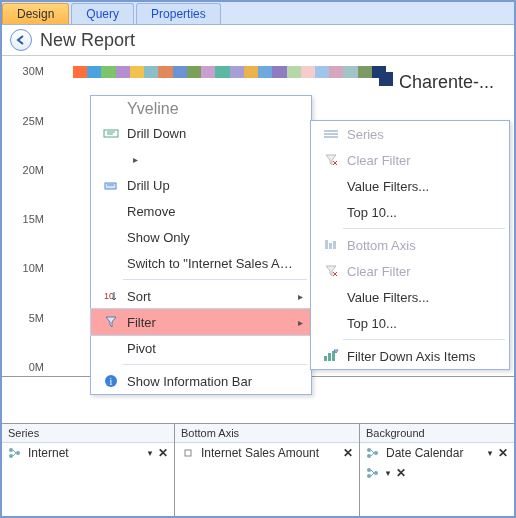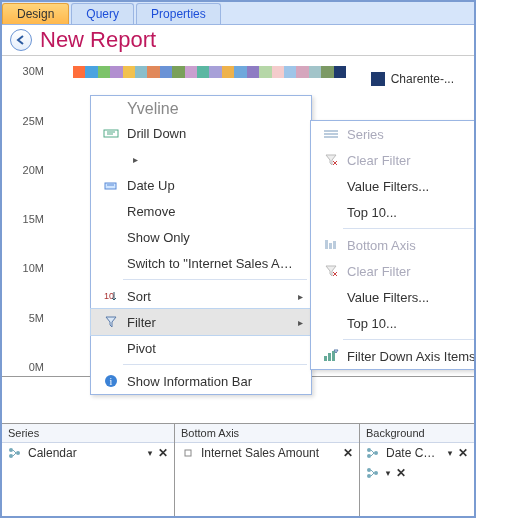--- a/index.html
+++ b/index.html
@@ -1,44 +1,44 @@
 <!DOCTYPE html>
 <html><head>
 <meta charset="utf-8">
 <style>
 html,body{margin:0;padding:0;font-family:"Segoe UI",Tahoma,sans-serif;font-size:12px;color:#333;background:#fff}
-.frame{width:476px;height:518px;border:2px solid #7a9bd1;box-sizing:border-box;position:relative;overflow:hidden;background:#fff}
+.frame{width:516px;height:518px;border:2px solid #7a9bd1;box-sizing:border-box;position:relative;overflow:hidden;background:#fff}
 
 .tabs{height:22px;background:#d6e5fa;display:flex;align-items:flex-end;border-bottom:1px solid #9bb6e3}
 .tab{height:20px;line-height:20px;padding:0 14px;border:1px solid #9bb6e3;border-bottom:none;margin-right:2px;font-size:12px;border-top-left-radius:3px;border-top-right-radius:3px;background:#cfe0f7;cursor:pointer}
 .tab.active{background:linear-gradient(#ffd47a,#ffb84d);border-color:#e5a13c;color:#333}
 .tab.inactive{color:#1d4ed8}
 
 .titlebar{height:30px;display:flex;align-items:center;padding:0 8px;border-bottom:1px solid #ccc}
 .backbtn{width:20px;height:20px;border:1px solid #6a94d4;border-radius:50%;display:flex;align-items:center;justify-content:center;margin-right:8px;background:linear-gradient(#fff,#e5eefb);cursor:pointer}
 .backbtn svg{display:block}
-.title{font-size:22px;color:#be185d}
+.title{font-size:18px;color:#404040}
 
 .chartzone{position:relative;height:320px;border-bottom:1px solid #999}
 .yaxis{position:absolute;left:0;top:6px;bottom:6px;width:46px}
 .ytick{position:absolute;right:4px;font-size:11px;color:#555;transform:translateY(-50%)}
 .chartbody{position:absolute;left:46px;right:8px;top:6px;bottom:6px}
 .barstrip{position:absolute;left:25px;right:120px;top:4px;height:12px;display:flex}
 .barstrip span{flex:1;height:100%}
-.legend{position:absolute;right:12px;top:10px;display:flex;align-items:flex-start;font-size:12px;color:#333}
+.legend{position:absolute;right:12px;top:10px;display:flex;align-items:flex-start;font-size:18px;color:#333}
 .legend .sw{width:14px;height:14px;background:#1f3a6e;margin-right:6px}
 
 .menu{position:absolute;background:#fff;border:1px solid #9bb6e3;box-shadow:2px 2px 4px rgba(0,0,0,0.15);font-size:13px;color:#333}
 .menu1{left:88px;top:93px;width:220px}
 .mhdr{font-size:16px;color:#888;padding:4px 8px 2px 36px}
 .mi{display:flex;align-items:center;height:26px;padding:0 8px 0 8px;cursor:pointer;position:relative}
 .mi .ic{width:24px;display:flex;justify-content:center;margin-right:4px}
 .mi .lbl{flex:1;white-space:nowrap;overflow:hidden;text-overflow:ellipsis}
 .mi .arr{color:#555;font-size:10px;margin-left:6px}
-.mi.hl{background:#e5e5e5;outline:1px solid #bcd4f0}
+.mi.hl{background:#fca5a5;outline:1px solid #bcd4f0}
 .msep{height:1px;background:#d6e0f0;margin:3px 4px 3px 32px}
 
 .menu2{left:308px;top:118px;width:198px}
 .menu2 .dis{color:#aab}
 
 .panels{position:absolute;left:0;right:0;bottom:0;height:92px;display:flex;border-top:1px solid #999;background:#fff}
 .panel{border-right:1px solid #999;display:flex;flex-direction:column;min-width:0}
 .panel:last-child{border-right:none}
 .p1{width:172px}.p2{width:184px}.p3{flex:1}
 .phdr{height:18px;line-height:18px;padding:0 6px;font-size:11px;background:#f3f6fb;border-bottom:1px solid #ccd6e8;color:#333}
@@ -128,21 +128,21 @@
       <span class="ic"></span>
       <span class="arr">▸</span>
     </div>
     <div class="mi">
       <span class="ic">
           <svg width="14" height="10">
             <rect x="1" y="3" width="11" height="6" fill="#cfe5ff" stroke="#5a8ad6"></rect>
             <path d="M3 5 L10 5" stroke="#5a8ad6"></path>
           </svg>
         </span>
-      <span class="lbl">Date Up</span>
+      <span class="lbl">Drill Up</span>
     </div>
     <div class="mi">
       <span class="ic"></span>
       <span class="lbl">Remove</span>
     </div>
     <div class="mi">
       <span class="ic"></span>
       <span class="lbl">Show Only</span>
     </div>
     <div class="mi">
@@ -261,21 +261,21 @@
       <div class="pbody">
         <div class="prow">
           <span class="pic">
               <svg width="14" height="12">
                 <circle cx="3" cy="3" r="2" fill="#7ab"></circle>
                 <circle cx="3" cy="9" r="2" fill="#7ab"></circle>
                 <circle cx="10" cy="6" r="2" fill="#7ab"></circle>
                 <path d="M5 3 L8 6 M5 9 L8 6" stroke="#7ab"></path>
               </svg>
             </span>
-          <span class="ptxt">Calendar</span>
+          <span class="ptxt">Internet</span>
           <span class="pdd">▾</span>
           <span class="px">✕</span>
         </div>
       </div>
     </div>
     <div class="panel p2">
       <div class="phdr">Bottom Axis</div>
       <div class="pbody">
         <div class="prow">
           <span class="pic">

